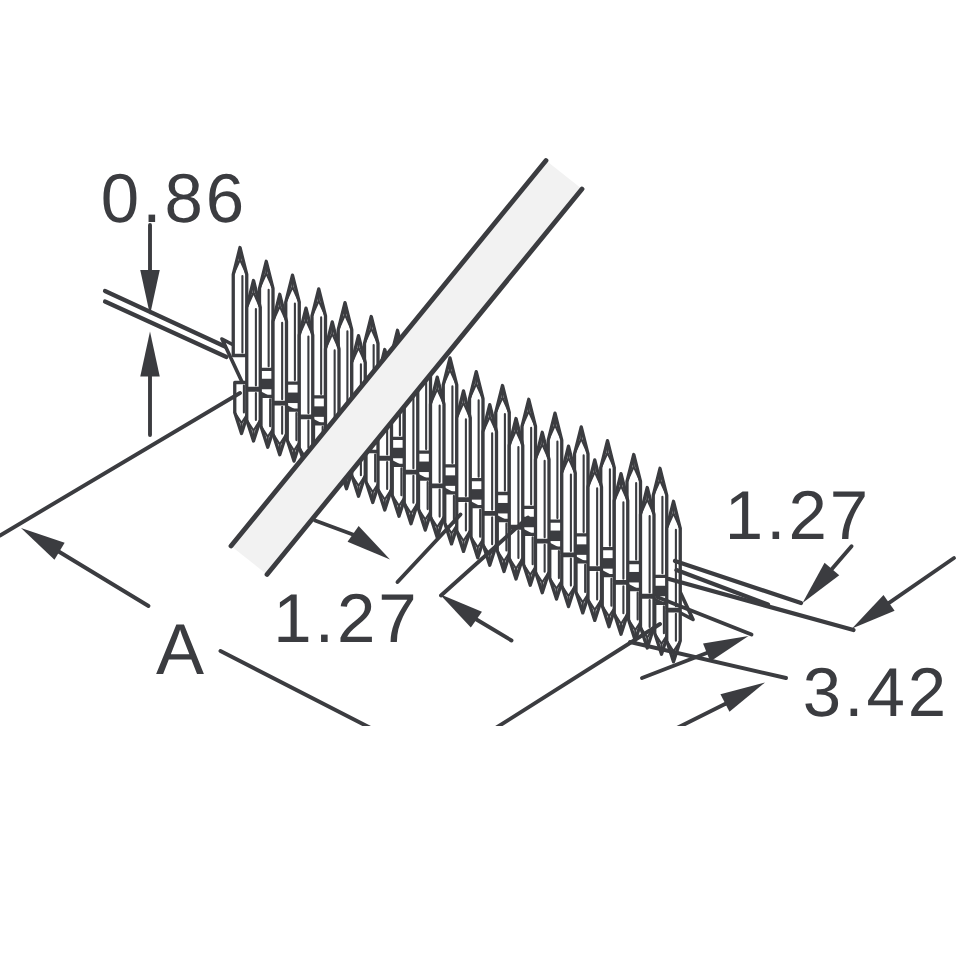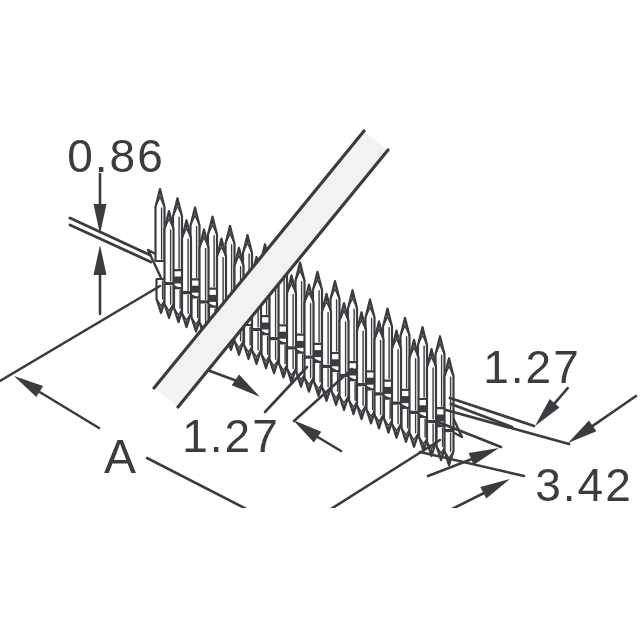--- a/index.html
+++ b/index.html
@@ -1,16 +1,16 @@
 <!DOCTYPE html>
 <html><head>
 <meta charset="utf-8">
 <style>
   html,body{margin:0;padding:0;background:#ffffff;}
-  .stage{position:relative;width:640px;height:484px;background:#ffffff;overflow:hidden;margin-top:24px;}
+  .stage{position:relative;width:640px;height:484px;background:#ffffff;overflow:hidden;}
   svg{display:block;}
   .pw{fill:#ffffff;stroke:#3b3c40;stroke-width:2.2;stroke-linejoin:round;}
   .pl{fill:none;stroke:#3b3c40;stroke-width:1.4;stroke-linecap:round;}
   .part{fill:#ffffff;stroke:#3b3c40;stroke-width:2.4;stroke-linejoin:round;}
   .tab{fill:none;stroke:#3b3c40;stroke-width:2.8;stroke-linecap:round;}
   .ext{fill:none;stroke:#3b3c40;stroke-width:2.6;stroke-linecap:round;}
   .bandfill{fill:#f2f2f2;stroke:none;}
   .bandedge{fill:none;stroke:#3b3c40;stroke-width:3.2;stroke-linecap:round;}
   .ah{fill:#3b3c40;stroke:none;}
   .blk{fill:#3b3c40;stroke:none;}

